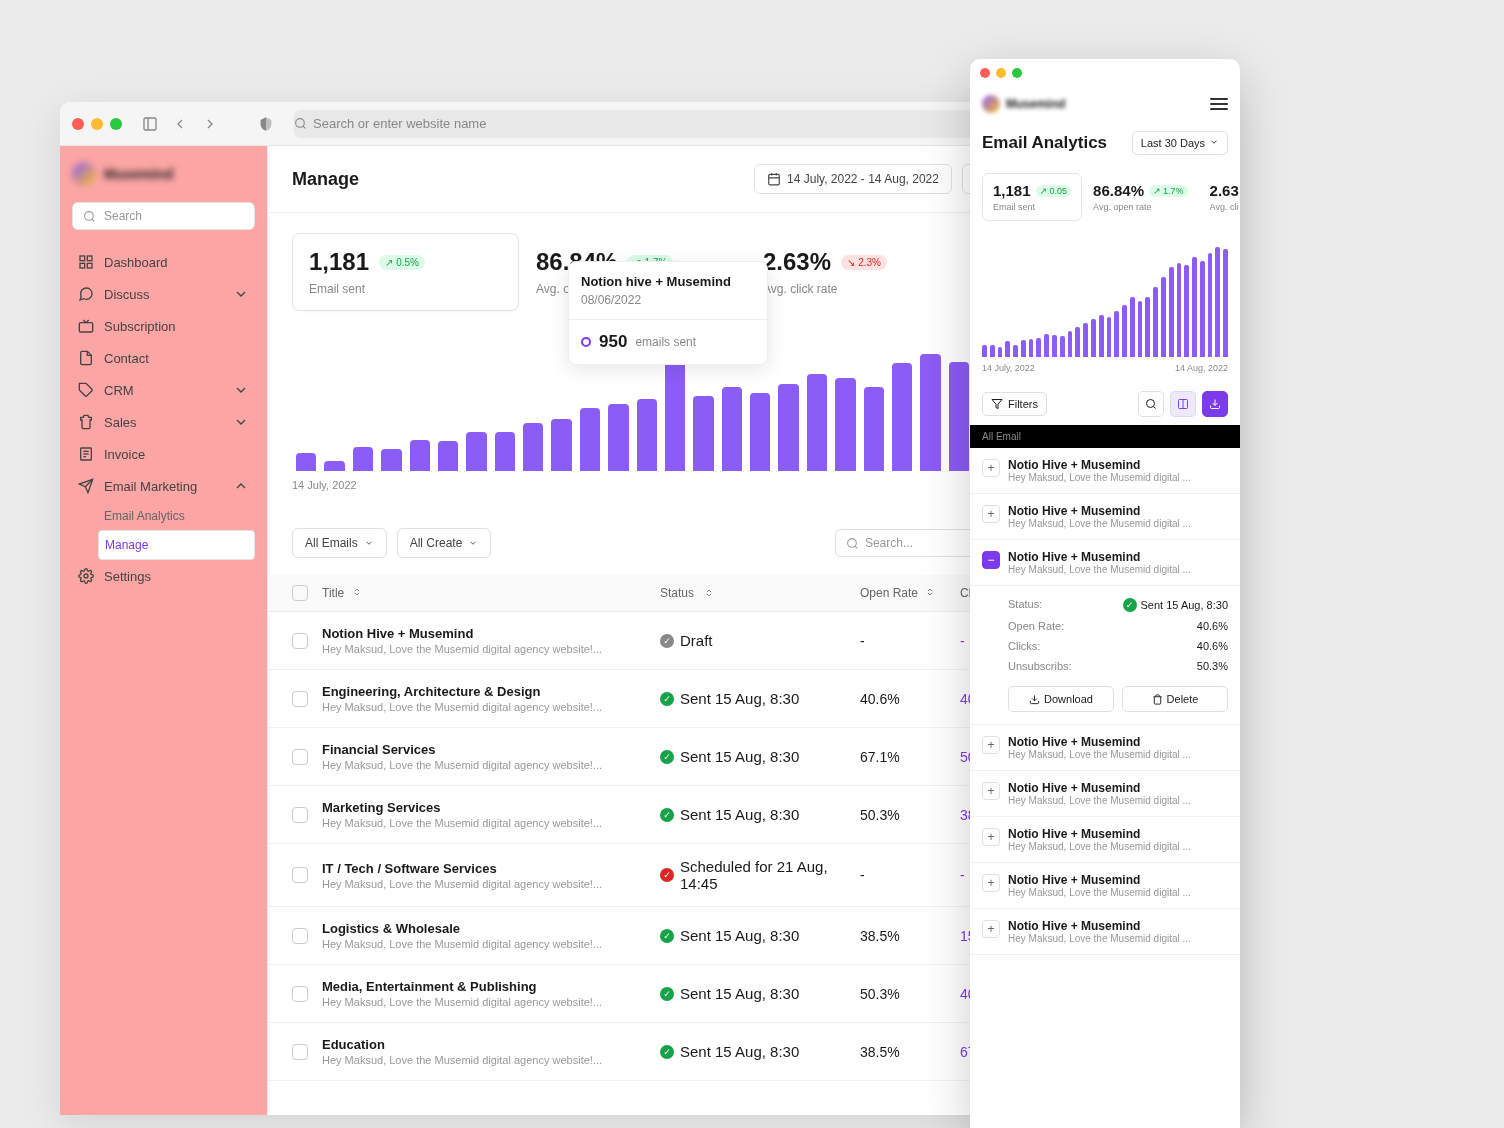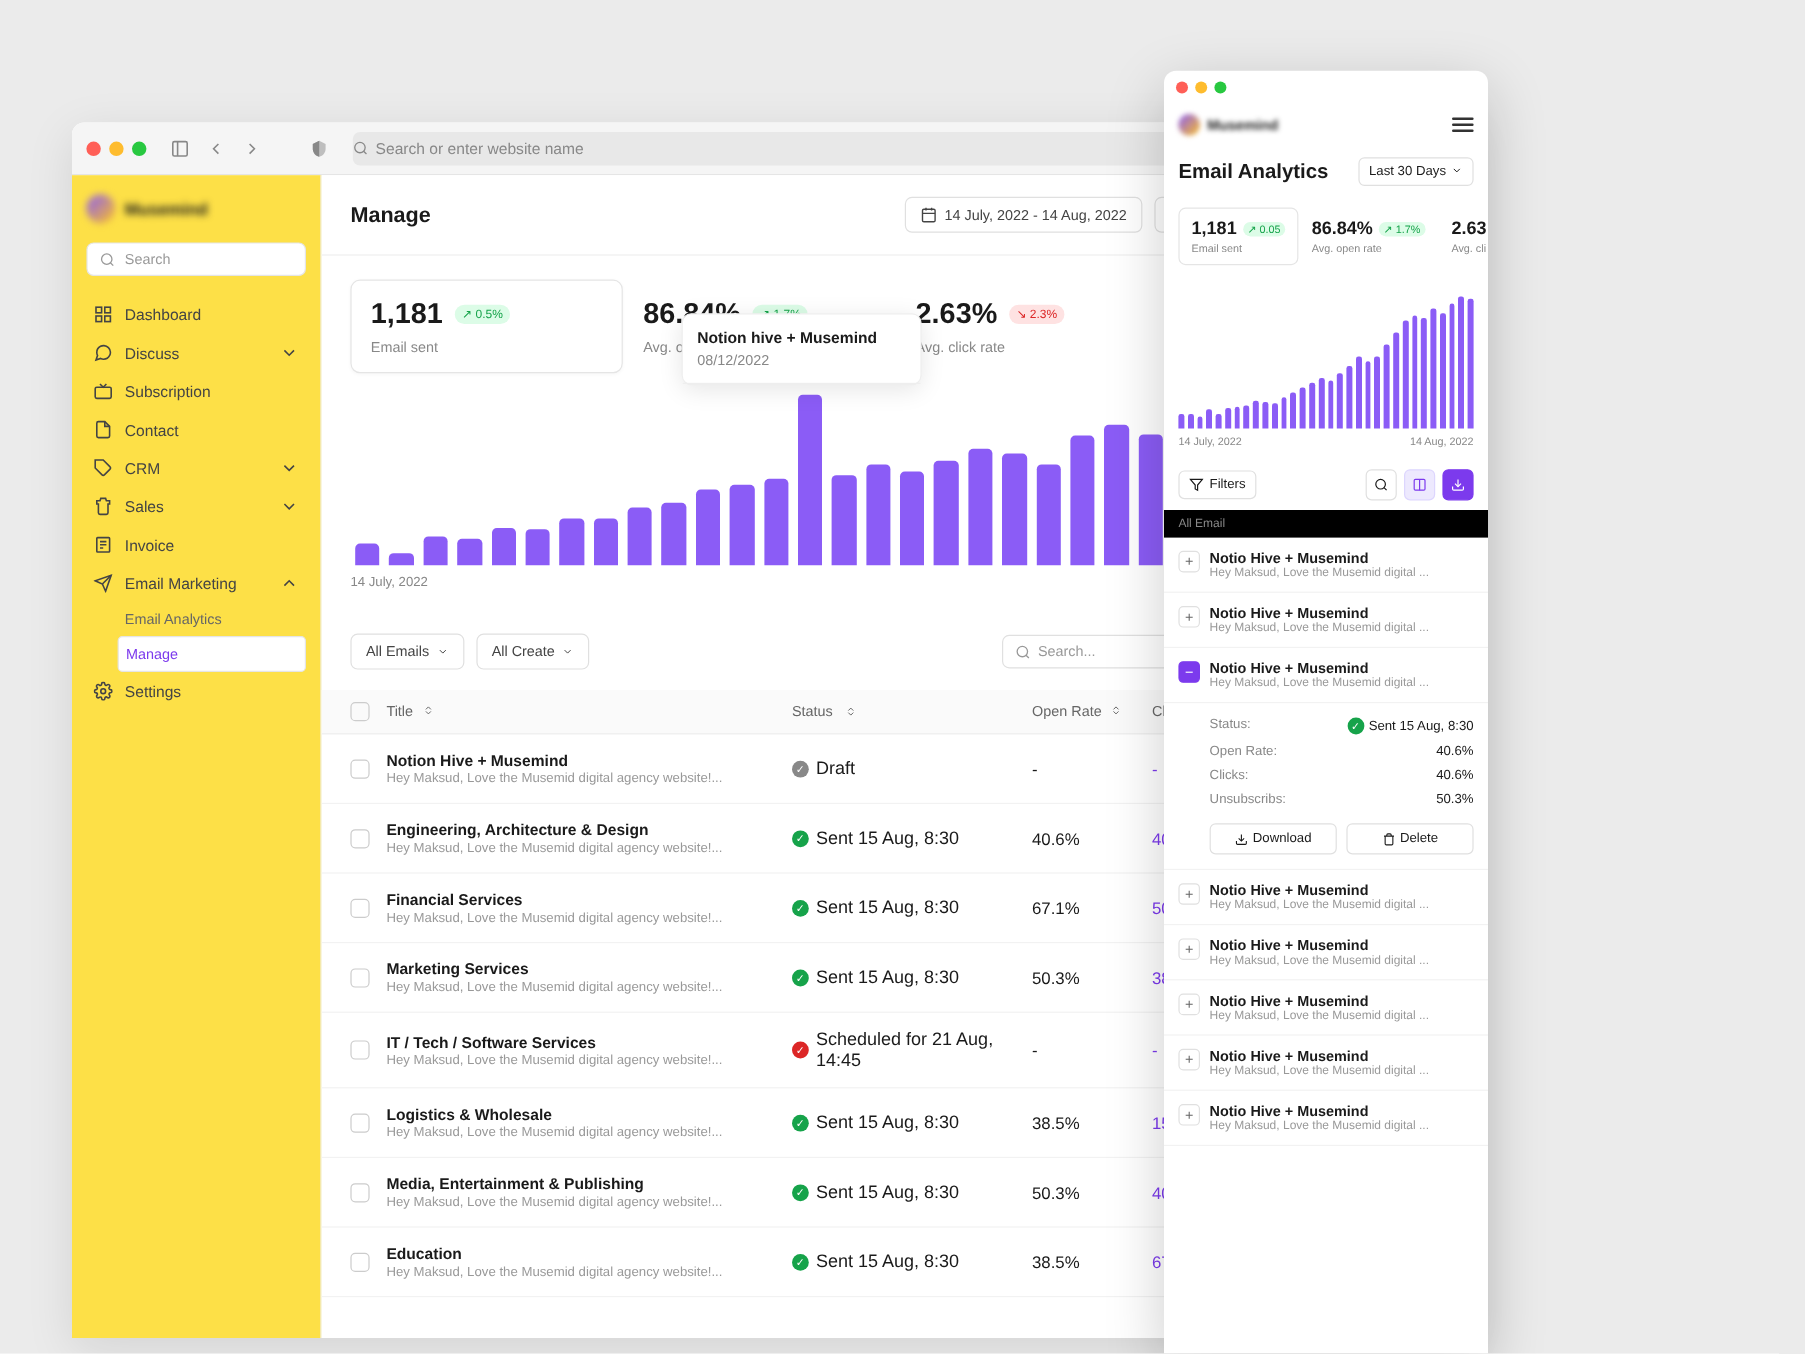--- a/index.html
+++ b/index.html
@@ -15,21 +15,21 @@
 .tl-green { background: #28c840; }
 .browser-icons { display: flex; gap: 14px; margin-left: 10px; color: #888; }
 .browser-icons svg { width: 16px; height: 16px; }
 .shield-icon { margin-left: 30px; color: #888; }
 .url-bar { flex: 1; height: 28px; background: #e8e8e8; border-radius: 6px; display: flex; align-items: center; justify-content: center; gap: 6px; color: #888; font-size: 13px; margin: 0 10px; }
 .browser-right-icons { display: flex; gap: 14px; color: #888; }
 
 .app-body { display: flex; height: calc(100% - 44px); }
 
 
-.sidebar { width: 208px; background: #fde047; border-right: 1px solid #eee; padding: 16px 12px; }
+.sidebar { width: 208px; background: #fca5a5; border-right: 1px solid #eee; padding: 16px 12px; }
 .logo-row { display: flex; align-items: center; gap: 8px; margin-bottom: 16px; filter: blur(3px); }
 .logo-circle { width: 24px; height: 24px; border-radius: 50%; background: linear-gradient(135deg, #8b5cf6, #fbbf24); }
 .logo-text { font-weight: 700; font-size: 14px; }
 .search-box { display: flex; align-items: center; gap: 8px; background: #fff; border: 1px solid #e5e5e5; border-radius: 6px; padding: 6px 10px; color: #999; font-size: 12px; margin-bottom: 16px; }
 .nav-item { display: flex; align-items: center; gap: 10px; padding: 8px 6px; color: #444; font-size: 13px; cursor: pointer; border-radius: 4px; }
 .nav-item svg { width: 16px; height: 16px; flex-shrink: 0; }
 .nav-chevron { margin-left: auto; width: 12px; height: 12px; }
 .sub-nav { padding-left: 26px; }
 .sub-nav-item { padding: 7px 6px; font-size: 12px; color: #666; cursor: pointer; border-radius: 4px; }
 .sub-nav-item.active { background: #fff; color: #7c3aed; font-weight: 500; border: 1px solid #e5e5e5; }
@@ -346,21 +346,26 @@
               <span class="stat-delta delta-up">↗ 1.0%</span>
             </div>
             <div class="stat-label">Unsubscribe rate</div>
           </div>
         </div>
 
       <div class="chart-area">
         <div class="chart-tooltip">
           <div class="tooltip-top">
             <div class="tooltip-title">Notion hive + Musemind</div>
-            <div class="tooltip-date">08/12/2022</div>
+            <div class="tooltip-date">08/06/2022</div>
+          </div>
+          <div class="tooltip-bottom">
+            <div class="tooltip-dot"></div>
+            <span class="tooltip-value">950</span>
+            <span class="tooltip-unit">emails sent</span>
           </div>
         </div>
         <div class="chart-bars" id="chart-bars">
             <div class="chart-bar" style="height: 12%;"></div>
             <div class="chart-bar" style="height: 6%;"></div>
             <div class="chart-bar" style="height: 16%;"></div>
             <div class="chart-bar" style="height: 15%;"></div>
             <div class="chart-bar" style="height: 21%;"></div>
             <div class="chart-bar" style="height: 20%;"></div>
             <div class="chart-bar" style="height: 26%;"></div>

